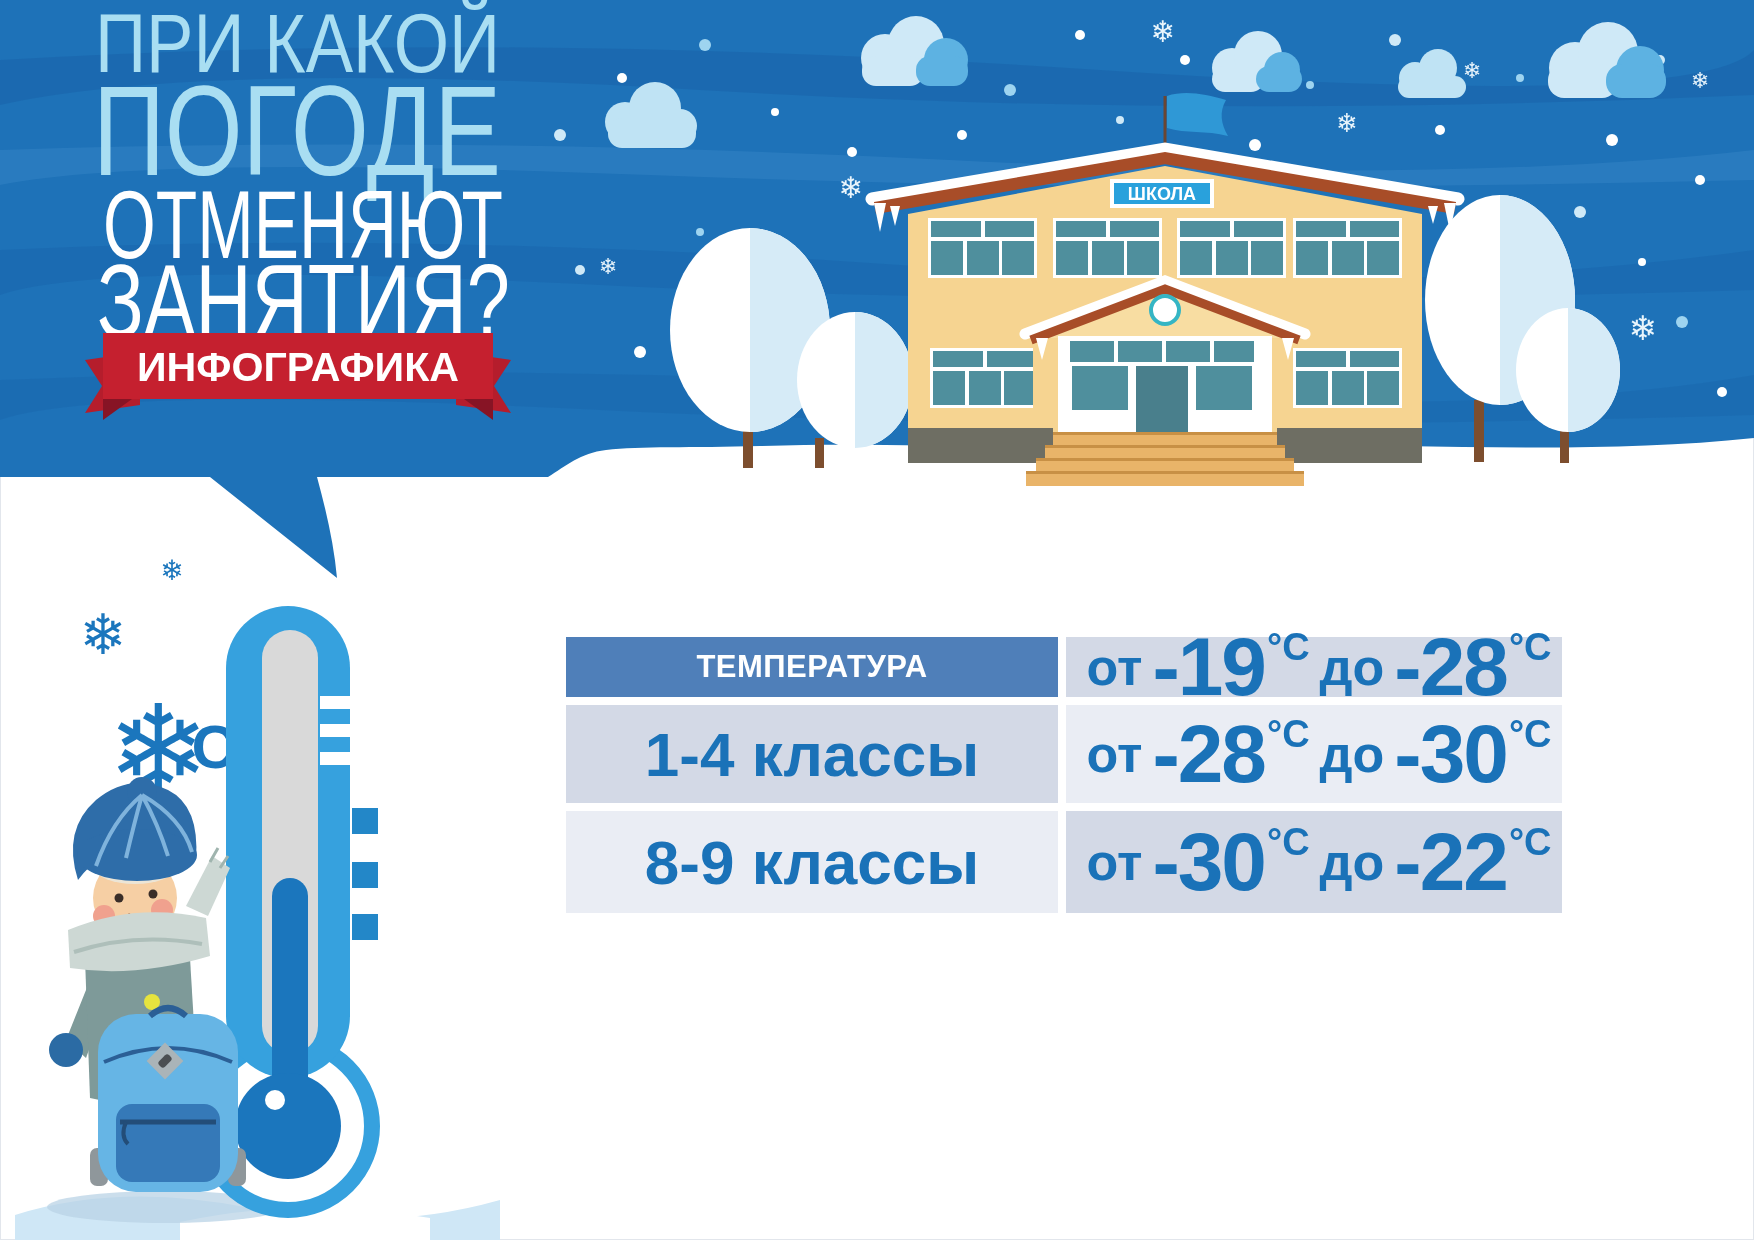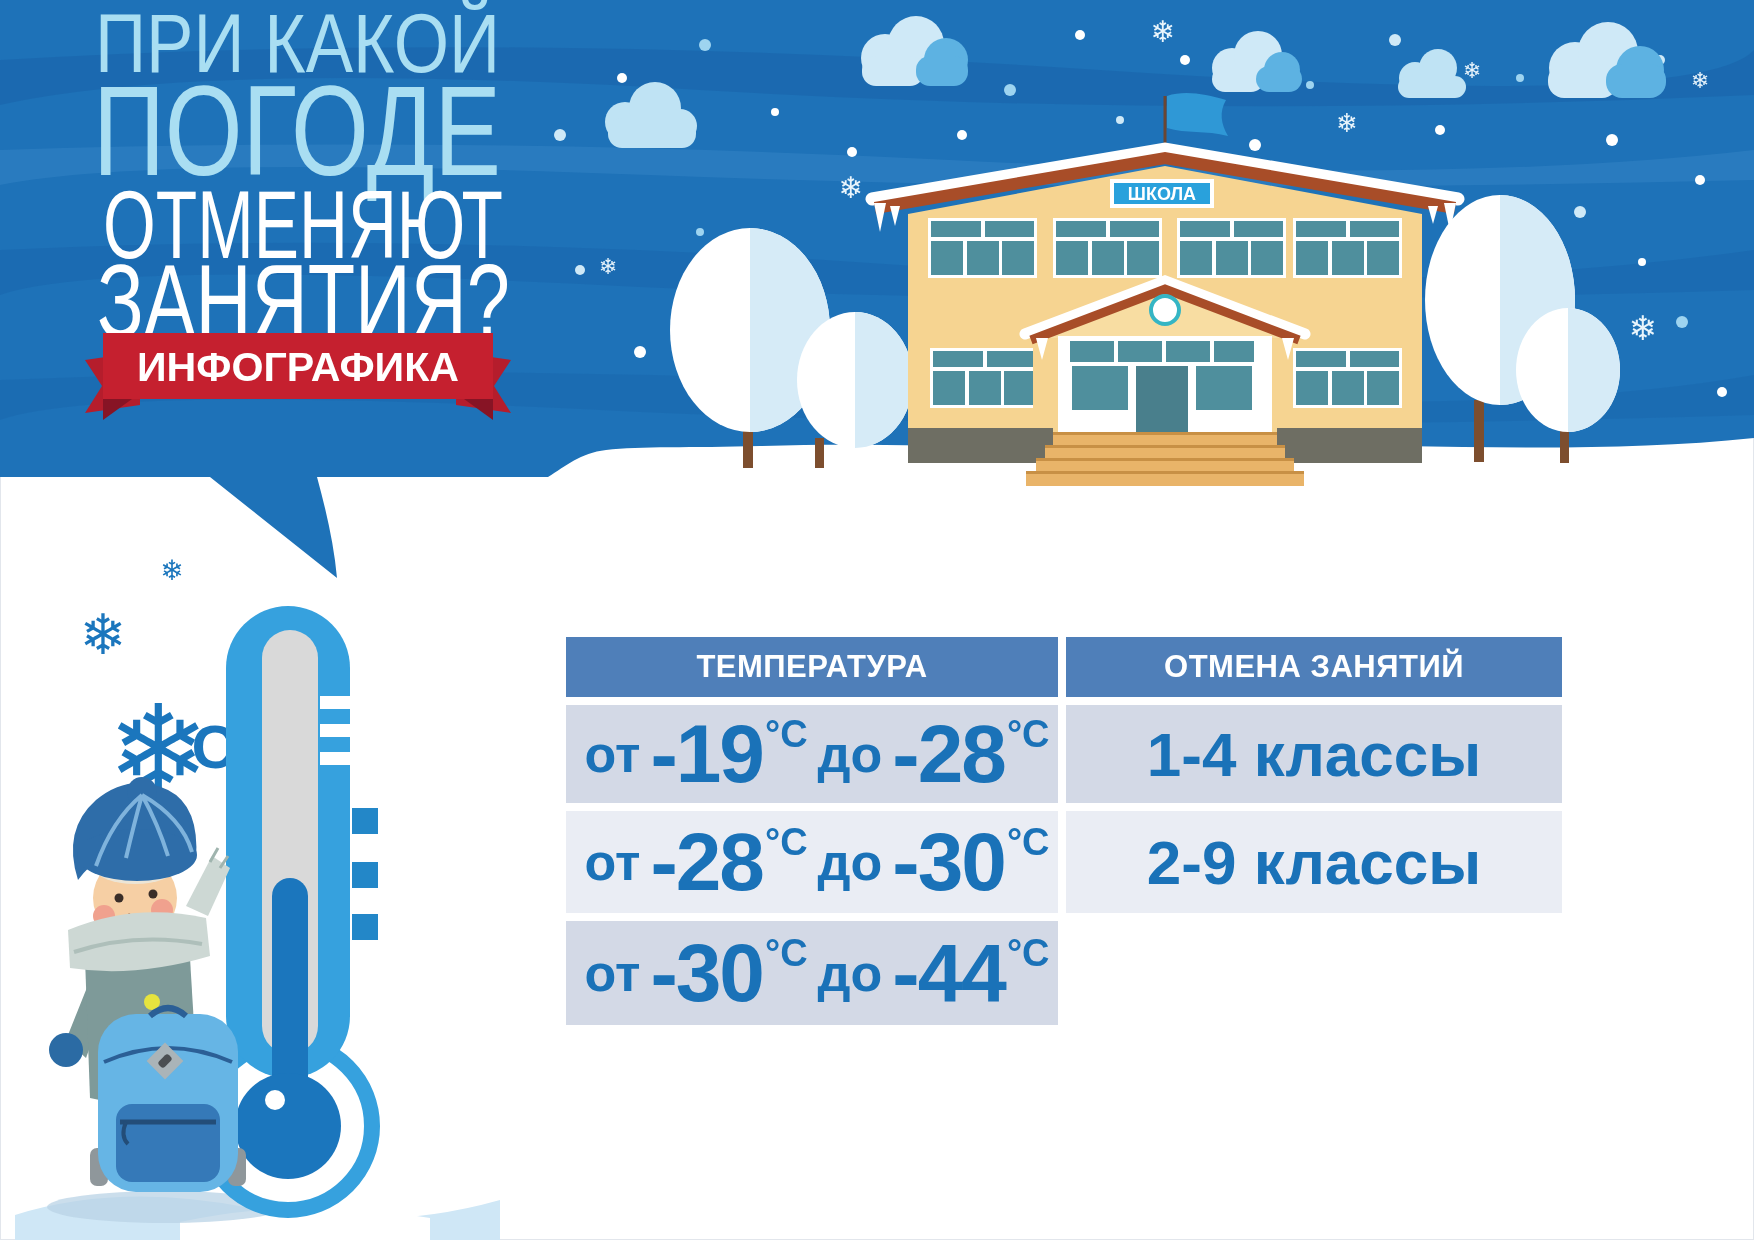--- a/index.html
+++ b/index.html
@@ -340,23 +340,20 @@
       <rect x="116" y="1104" width="104" height="78" rx="16" fill="#3579b8"></rect>
       <path d="M120 1122 H216" stroke="#234d78" stroke-width="5"></path>
       <path d="M126 1122 q-6 14 2 22" stroke="#234d78" stroke-width="4" fill="none"></path>
     </g>
   </svg>
 
   <div class="info-table">
     <div class="cell hcell">
       <span>ТЕМПЕРАТУРА</span>
     </div>
-    <div class="cell hcell">
-      <span>ОТМЕНА ЗАНЯТИЙ</span>
-    </div>
 
     <div class="cell row-a temp">
       <span class="sm">от</span>
         <span class="num">-19</span>
         <span class="deg">°С</span>
         <span class="sm">до</span>
         <span class="num">-28</span>
         <span class="deg">°С</span>
     </div>
     <div class="cell row-a">
@@ -365,26 +362,26 @@
 
     <div class="cell row-b temp">
       <span class="sm">от</span>
         <span class="num">-28</span>
         <span class="deg">°С</span>
         <span class="sm">до</span>
         <span class="num">-30</span>
         <span class="deg">°С</span>
     </div>
     <div class="cell row-b">
-      <span class="classes">2-9 классы</span>
+      <span class="classes">8-9 классы</span>
     </div>
 
     <div class="cell row-a temp">
       <span class="sm">от</span>
         <span class="num">-30</span>
         <span class="deg">°С</span>
         <span class="sm">до</span>
-        <span class="num">-44</span>
+        <span class="num">-22</span>
         <span class="deg">°С</span>
     </div>
   </div>
 
 </div>
 
 </body></html>

